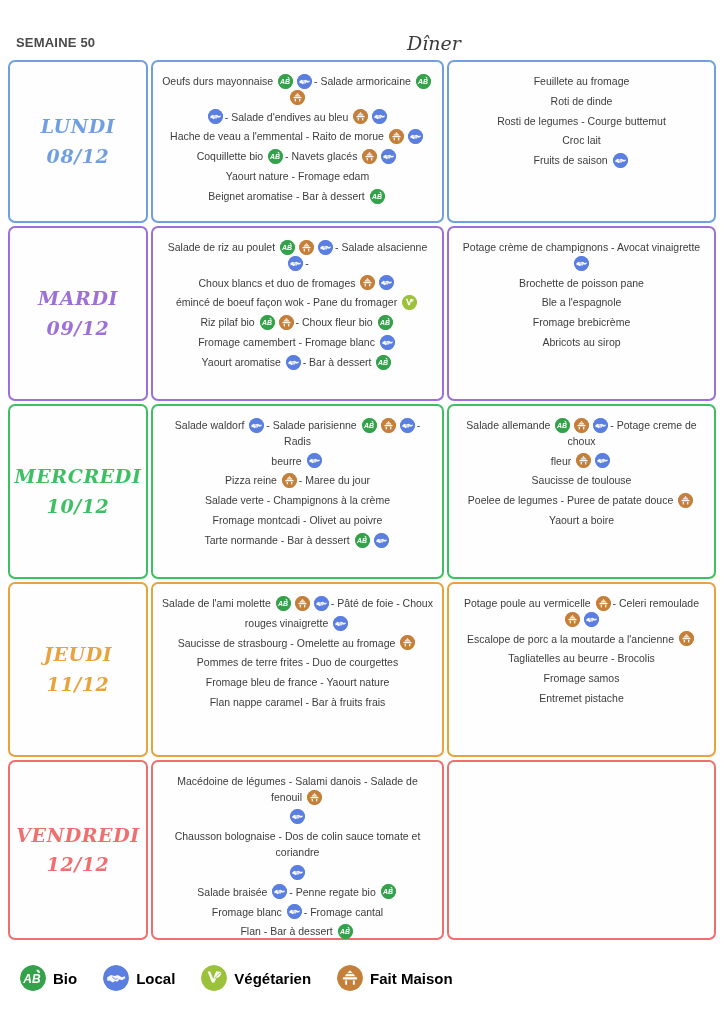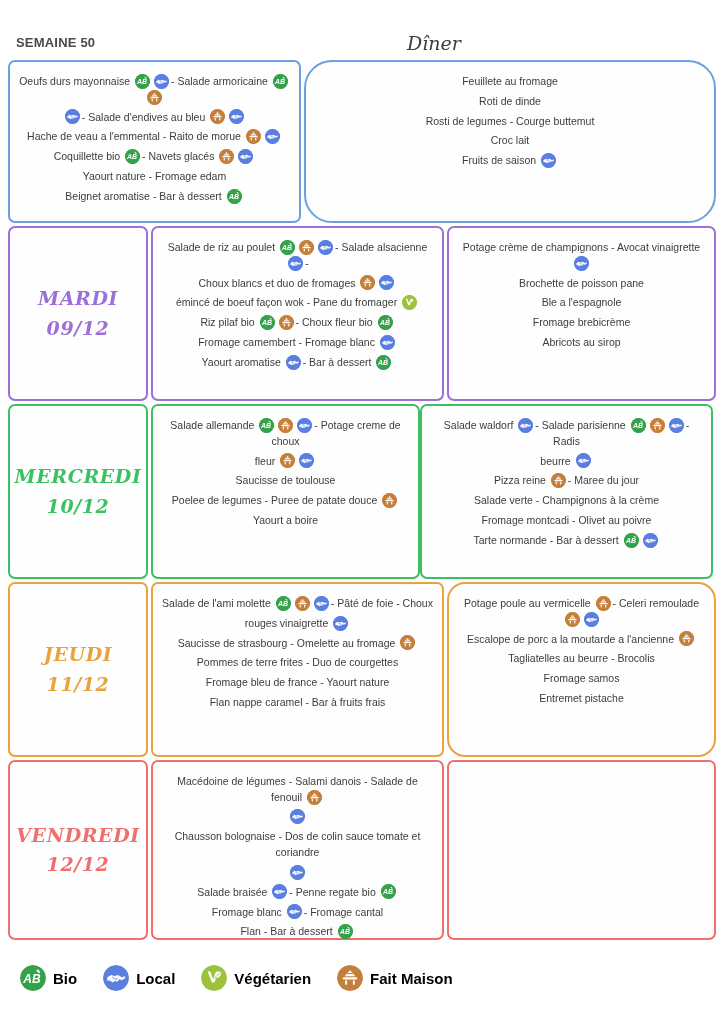--- a/index.html
+++ b/index.html
@@ -154,20 +154,24 @@
 
 <div class="page">
 
   <div class="header">
     <div class="week-label">SEMAINE 50</div>
     <div class="meal-head dinner">Dîner</div>
   </div>
 
   <div class="rows" id="rows">
       <div class="row" style="height: 163px;">
+        <div class="cell day-cell" style="border-color: rgb(111, 159, 224);">
+          <div class="day-name" style="color: rgb(111, 159, 224);">LUNDI</div>
+          <div class="day-date" style="color: rgb(111, 159, 224);">08/12</div>
+        </div>
         <div class="cell lunch-cell" style="border-color: rgb(111, 159, 224);">
           <div class="menu">
             <span class="menu-line"><span class="txt">Oeufs durs mayonnaise </span><span class="badge bio"><svg viewBox="0 0 26 26" aria-hidden="true">
                   <circle cx="13" cy="13" r="13" fill="#34a24a"></circle>
                   <path d="M16.5 4.6c2.2 .2 3.6 1.6 3.5 3.4-1.9 .3-3.4-.9-3.5-3.4z" fill="#ffffff"></path>
                   <text x="12" y="18" text-anchor="middle" font-family="Liberation Sans, sans-serif" font-size="12" font-weight="bold" font-style="italic" fill="#ffffff">AB</text>
                 </svg></span><span class="badge local"><svg viewBox="0 0 26 26" aria-hidden="true">
                   <circle cx="13" cy="13" r="13" fill="#5a7fe0"></circle>
                   <path d="M4 12.5l4-2.6 3.6 1.2 3.2-1.2 4.1 2.3 2.9-1 .6 1.7-3.4 2.4-2.6-1-2.1 2.4-2.2-.6-2.3 1.5-3.2-2.1-2.1.4z" fill="#ffffff" opacity=".95"></path>
                   <path d="M9.6 12.2l2.6 2.1 2-.6" stroke="#5a7fe0" stroke-width=".9" fill="none" stroke-linecap="round"></path>
@@ -228,21 +232,21 @@
                   <path d="M9.6 12.2l2.6 2.1 2-.6" stroke="#5a7fe0" stroke-width=".9" fill="none" stroke-linecap="round"></path>
                 </svg></span></span>
             <span class="menu-line"><span class="txt">Yaourt nature - Fromage edam </span></span>
             <span class="menu-line"><span class="txt">Beignet aromatise - Bar à dessert </span><span class="badge bio"><svg viewBox="0 0 26 26" aria-hidden="true">
                   <circle cx="13" cy="13" r="13" fill="#34a24a"></circle>
                   <path d="M16.5 4.6c2.2 .2 3.6 1.6 3.5 3.4-1.9 .3-3.4-.9-3.5-3.4z" fill="#ffffff"></path>
                   <text x="12" y="18" text-anchor="middle" font-family="Liberation Sans, sans-serif" font-size="12" font-weight="bold" font-style="italic" fill="#ffffff">AB</text>
                 </svg></span></span>
           </div>
         </div>
-        <div class="cell dinner-cell" style="border-color: rgb(111, 159, 224); border-radius: 28px;">
+        <div class="cell dinner-cell" style="border-color: rgb(111, 159, 224);">
           <div class="menu">
             <span class="menu-line"><span class="txt">Feuillete au fromage </span></span>
             <span class="menu-line"><span class="txt">Roti de dinde </span></span>
             <span class="menu-line"><span class="txt">Rosti de legumes - Courge buttemut </span></span>
             <span class="menu-line"><span class="txt">Croc lait </span></span>
             <span class="menu-line"><span class="txt">Fruits de saison </span><span class="badge local"><svg viewBox="0 0 26 26" aria-hidden="true">
                   <circle cx="13" cy="13" r="13" fill="#5a7fe0"></circle>
                   <path d="M4 12.5l4-2.6 3.6 1.2 3.2-1.2 4.1 2.3 2.9-1 .6 1.7-3.4 2.4-2.6-1-2.1 2.4-2.2-.6-2.3 1.5-3.2-2.1-2.1.4z" fill="#ffffff" opacity=".95"></path>
                   <path d="M9.6 12.2l2.6 2.1 2-.6" stroke="#5a7fe0" stroke-width=".9" fill="none" stroke-linecap="round"></path>
                 </svg></span></span>
@@ -338,62 +342,20 @@
             <span class="menu-line"><span class="txt">Fromage brebicrème </span></span>
             <span class="menu-line"><span class="txt">Abricots au sirop </span></span>
           </div>
         </div>
       </div>
       <div class="row" style="height: 175px;">
         <div class="cell day-cell" style="border-color: rgb(61, 192, 99);">
           <div class="day-name" style="color: rgb(61, 192, 99);">MERCREDI</div>
           <div class="day-date" style="color: rgb(61, 192, 99);">10/12</div>
         </div>
-        <div class="cell dinner-cell" style="border-color: rgb(61, 192, 99);">
-          <div class="menu">
-            <span class="menu-line"><span class="txt">Salade allemande </span><span class="badge bio"><svg viewBox="0 0 26 26" aria-hidden="true">
-                  <circle cx="13" cy="13" r="13" fill="#34a24a"></circle>
-                  <path d="M16.5 4.6c2.2 .2 3.6 1.6 3.5 3.4-1.9 .3-3.4-.9-3.5-3.4z" fill="#ffffff"></path>
-                  <text x="12" y="18" text-anchor="middle" font-family="Liberation Sans, sans-serif" font-size="12" font-weight="bold" font-style="italic" fill="#ffffff">AB</text>
-                </svg></span><span class="badge maison"><svg viewBox="0 0 26 26" aria-hidden="true">
-                  <circle cx="13" cy="13" r="13" fill="#c4803a"></circle>
-                  <path d="M13 5.2l5.4 6.1H7.6z" fill="#ffffff"></path>
-                  <rect x="5.8" y="12.3" width="14.4" height="2.2" rx="1.05" fill="#ffffff"></rect>
-                  <rect x="8.2" y="15.2" width="1.9" height="4.6" rx=".9" fill="#ffffff"></rect>
-                  <rect x="15.9" y="15.2" width="1.9" height="4.6" rx=".9" fill="#ffffff"></rect>
-                  <path d="M10.6 8.6h4.8" stroke="#c4803a" stroke-width="1" stroke-linecap="round"></path>
-                </svg></span><span class="badge local"><svg viewBox="0 0 26 26" aria-hidden="true">
-                  <circle cx="13" cy="13" r="13" fill="#5a7fe0"></circle>
-                  <path d="M4 12.5l4-2.6 3.6 1.2 3.2-1.2 4.1 2.3 2.9-1 .6 1.7-3.4 2.4-2.6-1-2.1 2.4-2.2-.6-2.3 1.5-3.2-2.1-2.1.4z" fill="#ffffff" opacity=".95"></path>
-                  <path d="M9.6 12.2l2.6 2.1 2-.6" stroke="#5a7fe0" stroke-width=".9" fill="none" stroke-linecap="round"></path>
-                </svg></span><span class="txt">- Potage creme de choux </span></span>
-            <span class="menu-line"><span class="txt">fleur </span><span class="badge maison"><svg viewBox="0 0 26 26" aria-hidden="true">
-                  <circle cx="13" cy="13" r="13" fill="#c4803a"></circle>
-                  <path d="M13 5.2l5.4 6.1H7.6z" fill="#ffffff"></path>
-                  <rect x="5.8" y="12.3" width="14.4" height="2.2" rx="1.05" fill="#ffffff"></rect>
-                  <rect x="8.2" y="15.2" width="1.9" height="4.6" rx=".9" fill="#ffffff"></rect>
-                  <rect x="15.9" y="15.2" width="1.9" height="4.6" rx=".9" fill="#ffffff"></rect>
-                  <path d="M10.6 8.6h4.8" stroke="#c4803a" stroke-width="1" stroke-linecap="round"></path>
-                </svg></span><span class="badge local"><svg viewBox="0 0 26 26" aria-hidden="true">
-                  <circle cx="13" cy="13" r="13" fill="#5a7fe0"></circle>
-                  <path d="M4 12.5l4-2.6 3.6 1.2 3.2-1.2 4.1 2.3 2.9-1 .6 1.7-3.4 2.4-2.6-1-2.1 2.4-2.2-.6-2.3 1.5-3.2-2.1-2.1.4z" fill="#ffffff" opacity=".95"></path>
-                  <path d="M9.6 12.2l2.6 2.1 2-.6" stroke="#5a7fe0" stroke-width=".9" fill="none" stroke-linecap="round"></path>
-                </svg></span></span>
-            <span class="menu-line"><span class="txt">Saucisse de toulouse </span></span>
-            <span class="menu-line"><span class="txt">Poelee de legumes - Puree de patate douce </span><span class="badge maison"><svg viewBox="0 0 26 26" aria-hidden="true">
-                  <circle cx="13" cy="13" r="13" fill="#c4803a"></circle>
-                  <path d="M13 5.2l5.4 6.1H7.6z" fill="#ffffff"></path>
-                  <rect x="5.8" y="12.3" width="14.4" height="2.2" rx="1.05" fill="#ffffff"></rect>
-                  <rect x="8.2" y="15.2" width="1.9" height="4.6" rx=".9" fill="#ffffff"></rect>
-                  <rect x="15.9" y="15.2" width="1.9" height="4.6" rx=".9" fill="#ffffff"></rect>
-                  <path d="M10.6 8.6h4.8" stroke="#c4803a" stroke-width="1" stroke-linecap="round"></path>
-                </svg></span></span>
-            <span class="menu-line"><span class="txt">Yaourt a boire </span></span>
-          </div>
-        </div>
         <div class="cell lunch-cell" style="border-color: rgb(61, 192, 99);">
           <div class="menu">
             <span class="menu-line"><span class="txt">Salade waldorf </span><span class="badge local"><svg viewBox="0 0 26 26" aria-hidden="true">
                   <circle cx="13" cy="13" r="13" fill="#5a7fe0"></circle>
                   <path d="M4 12.5l4-2.6 3.6 1.2 3.2-1.2 4.1 2.3 2.9-1 .6 1.7-3.4 2.4-2.6-1-2.1 2.4-2.2-.6-2.3 1.5-3.2-2.1-2.1.4z" fill="#ffffff" opacity=".95"></path>
                   <path d="M9.6 12.2l2.6 2.1 2-.6" stroke="#5a7fe0" stroke-width=".9" fill="none" stroke-linecap="round"></path>
                 </svg></span><span class="txt">- Salade parisienne </span><span class="badge bio"><svg viewBox="0 0 26 26" aria-hidden="true">
                   <circle cx="13" cy="13" r="13" fill="#34a24a"></circle>
                   <path d="M16.5 4.6c2.2 .2 3.6 1.6 3.5 3.4-1.9 .3-3.4-.9-3.5-3.4z" fill="#ffffff"></path>
                   <text x="12" y="18" text-anchor="middle" font-family="Liberation Sans, sans-serif" font-size="12" font-weight="bold" font-style="italic" fill="#ffffff">AB</text>
@@ -428,20 +390,62 @@
                   <circle cx="13" cy="13" r="13" fill="#34a24a"></circle>
                   <path d="M16.5 4.6c2.2 .2 3.6 1.6 3.5 3.4-1.9 .3-3.4-.9-3.5-3.4z" fill="#ffffff"></path>
                   <text x="12" y="18" text-anchor="middle" font-family="Liberation Sans, sans-serif" font-size="12" font-weight="bold" font-style="italic" fill="#ffffff">AB</text>
                 </svg></span><span class="badge local"><svg viewBox="0 0 26 26" aria-hidden="true">
                   <circle cx="13" cy="13" r="13" fill="#5a7fe0"></circle>
                   <path d="M4 12.5l4-2.6 3.6 1.2 3.2-1.2 4.1 2.3 2.9-1 .6 1.7-3.4 2.4-2.6-1-2.1 2.4-2.2-.6-2.3 1.5-3.2-2.1-2.1.4z" fill="#ffffff" opacity=".95"></path>
                   <path d="M9.6 12.2l2.6 2.1 2-.6" stroke="#5a7fe0" stroke-width=".9" fill="none" stroke-linecap="round"></path>
                 </svg></span></span>
           </div>
         </div>
+        <div class="cell dinner-cell" style="border-color: rgb(61, 192, 99);">
+          <div class="menu">
+            <span class="menu-line"><span class="txt">Salade allemande </span><span class="badge bio"><svg viewBox="0 0 26 26" aria-hidden="true">
+                  <circle cx="13" cy="13" r="13" fill="#34a24a"></circle>
+                  <path d="M16.5 4.6c2.2 .2 3.6 1.6 3.5 3.4-1.9 .3-3.4-.9-3.5-3.4z" fill="#ffffff"></path>
+                  <text x="12" y="18" text-anchor="middle" font-family="Liberation Sans, sans-serif" font-size="12" font-weight="bold" font-style="italic" fill="#ffffff">AB</text>
+                </svg></span><span class="badge maison"><svg viewBox="0 0 26 26" aria-hidden="true">
+                  <circle cx="13" cy="13" r="13" fill="#c4803a"></circle>
+                  <path d="M13 5.2l5.4 6.1H7.6z" fill="#ffffff"></path>
+                  <rect x="5.8" y="12.3" width="14.4" height="2.2" rx="1.05" fill="#ffffff"></rect>
+                  <rect x="8.2" y="15.2" width="1.9" height="4.6" rx=".9" fill="#ffffff"></rect>
+                  <rect x="15.9" y="15.2" width="1.9" height="4.6" rx=".9" fill="#ffffff"></rect>
+                  <path d="M10.6 8.6h4.8" stroke="#c4803a" stroke-width="1" stroke-linecap="round"></path>
+                </svg></span><span class="badge local"><svg viewBox="0 0 26 26" aria-hidden="true">
+                  <circle cx="13" cy="13" r="13" fill="#5a7fe0"></circle>
+                  <path d="M4 12.5l4-2.6 3.6 1.2 3.2-1.2 4.1 2.3 2.9-1 .6 1.7-3.4 2.4-2.6-1-2.1 2.4-2.2-.6-2.3 1.5-3.2-2.1-2.1.4z" fill="#ffffff" opacity=".95"></path>
+                  <path d="M9.6 12.2l2.6 2.1 2-.6" stroke="#5a7fe0" stroke-width=".9" fill="none" stroke-linecap="round"></path>
+                </svg></span><span class="txt">- Potage creme de choux </span></span>
+            <span class="menu-line"><span class="txt">fleur </span><span class="badge maison"><svg viewBox="0 0 26 26" aria-hidden="true">
+                  <circle cx="13" cy="13" r="13" fill="#c4803a"></circle>
+                  <path d="M13 5.2l5.4 6.1H7.6z" fill="#ffffff"></path>
+                  <rect x="5.8" y="12.3" width="14.4" height="2.2" rx="1.05" fill="#ffffff"></rect>
+                  <rect x="8.2" y="15.2" width="1.9" height="4.6" rx=".9" fill="#ffffff"></rect>
+                  <rect x="15.9" y="15.2" width="1.9" height="4.6" rx=".9" fill="#ffffff"></rect>
+                  <path d="M10.6 8.6h4.8" stroke="#c4803a" stroke-width="1" stroke-linecap="round"></path>
+                </svg></span><span class="badge local"><svg viewBox="0 0 26 26" aria-hidden="true">
+                  <circle cx="13" cy="13" r="13" fill="#5a7fe0"></circle>
+                  <path d="M4 12.5l4-2.6 3.6 1.2 3.2-1.2 4.1 2.3 2.9-1 .6 1.7-3.4 2.4-2.6-1-2.1 2.4-2.2-.6-2.3 1.5-3.2-2.1-2.1.4z" fill="#ffffff" opacity=".95"></path>
+                  <path d="M9.6 12.2l2.6 2.1 2-.6" stroke="#5a7fe0" stroke-width=".9" fill="none" stroke-linecap="round"></path>
+                </svg></span></span>
+            <span class="menu-line"><span class="txt">Saucisse de toulouse </span></span>
+            <span class="menu-line"><span class="txt">Poelee de legumes - Puree de patate douce </span><span class="badge maison"><svg viewBox="0 0 26 26" aria-hidden="true">
+                  <circle cx="13" cy="13" r="13" fill="#c4803a"></circle>
+                  <path d="M13 5.2l5.4 6.1H7.6z" fill="#ffffff"></path>
+                  <rect x="5.8" y="12.3" width="14.4" height="2.2" rx="1.05" fill="#ffffff"></rect>
+                  <rect x="8.2" y="15.2" width="1.9" height="4.6" rx=".9" fill="#ffffff"></rect>
+                  <rect x="15.9" y="15.2" width="1.9" height="4.6" rx=".9" fill="#ffffff"></rect>
+                  <path d="M10.6 8.6h4.8" stroke="#c4803a" stroke-width="1" stroke-linecap="round"></path>
+                </svg></span></span>
+            <span class="menu-line"><span class="txt">Yaourt a boire </span></span>
+          </div>
+        </div>
       </div>
       <div class="row" style="height: 175px;">
         <div class="cell day-cell" style="border-color: rgb(232, 163, 61);">
           <div class="day-name" style="color: rgb(232, 163, 61);">JEUDI</div>
           <div class="day-date" style="color: rgb(232, 163, 61);">11/12</div>
         </div>
         <div class="cell lunch-cell" style="border-color: rgb(232, 163, 61);">
           <div class="menu">
             <span class="menu-line"><span class="txt">Salade de l'ami molette </span><span class="badge bio"><svg viewBox="0 0 26 26" aria-hidden="true">
                   <circle cx="13" cy="13" r="13" fill="#34a24a"></circle>
@@ -470,21 +474,21 @@
                   <rect x="5.8" y="12.3" width="14.4" height="2.2" rx="1.05" fill="#ffffff"></rect>
                   <rect x="8.2" y="15.2" width="1.9" height="4.6" rx=".9" fill="#ffffff"></rect>
                   <rect x="15.9" y="15.2" width="1.9" height="4.6" rx=".9" fill="#ffffff"></rect>
                   <path d="M10.6 8.6h4.8" stroke="#c4803a" stroke-width="1" stroke-linecap="round"></path>
                 </svg></span></span>
             <span class="menu-line"><span class="txt">Pommes de terre frites - Duo de courgettes </span></span>
             <span class="menu-line"><span class="txt">Fromage bleu de france - Yaourt nature </span></span>
             <span class="menu-line"><span class="txt">Flan nappe caramel - Bar à fruits frais </span></span>
           </div>
         </div>
-        <div class="cell dinner-cell" style="border-color: rgb(232, 163, 61); border-radius: 18px;">
+        <div class="cell dinner-cell" style="border-color: rgb(232, 163, 61);">
           <div class="menu">
             <span class="menu-line"><span class="txt">Potage poule au vermicelle </span><span class="badge maison"><svg viewBox="0 0 26 26" aria-hidden="true">
                   <circle cx="13" cy="13" r="13" fill="#c4803a"></circle>
                   <path d="M13 5.2l5.4 6.1H7.6z" fill="#ffffff"></path>
                   <rect x="5.8" y="12.3" width="14.4" height="2.2" rx="1.05" fill="#ffffff"></rect>
                   <rect x="8.2" y="15.2" width="1.9" height="4.6" rx=".9" fill="#ffffff"></rect>
                   <rect x="15.9" y="15.2" width="1.9" height="4.6" rx=".9" fill="#ffffff"></rect>
                   <path d="M10.6 8.6h4.8" stroke="#c4803a" stroke-width="1" stroke-linecap="round"></path>
                 </svg></span><span class="txt">- Celeri remoulade </span><span class="badge maison"><svg viewBox="0 0 26 26" aria-hidden="true">
                   <circle cx="13" cy="13" r="13" fill="#c4803a"></circle>

